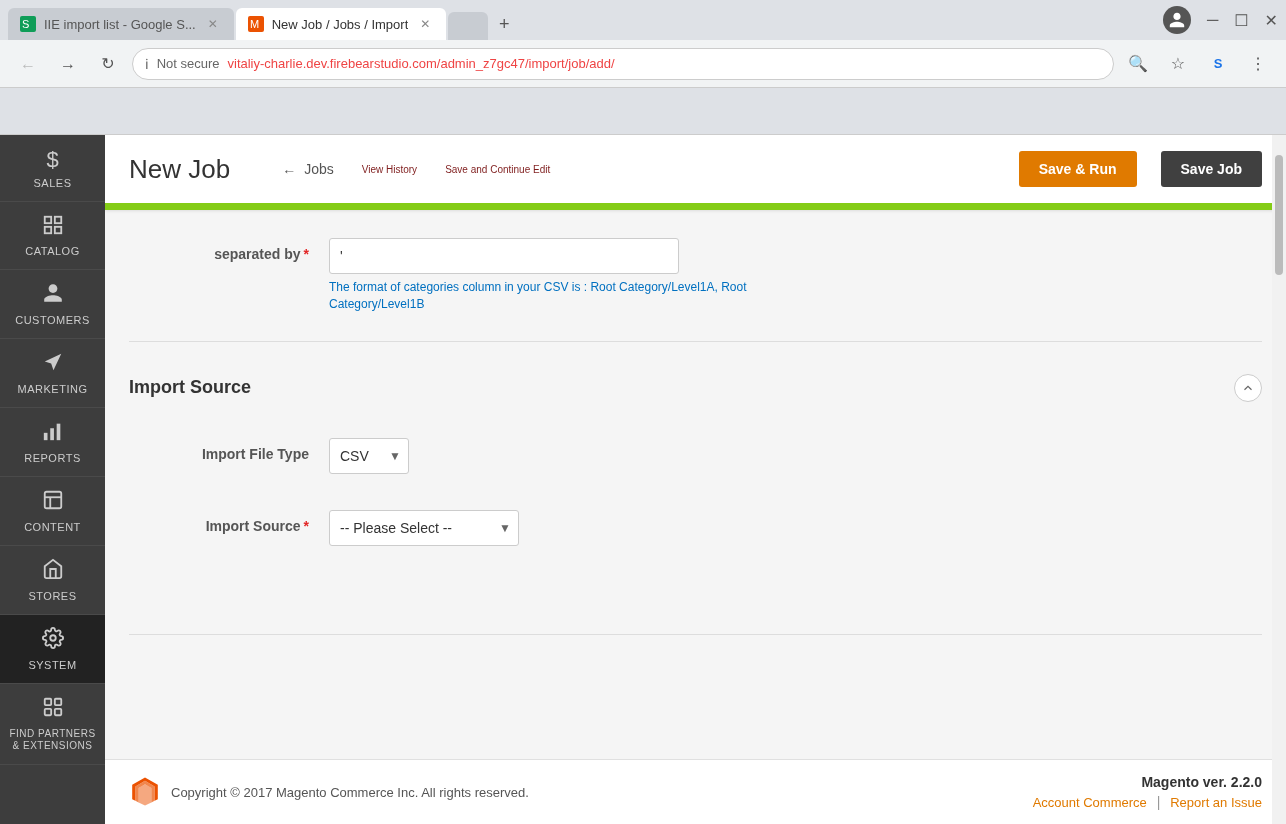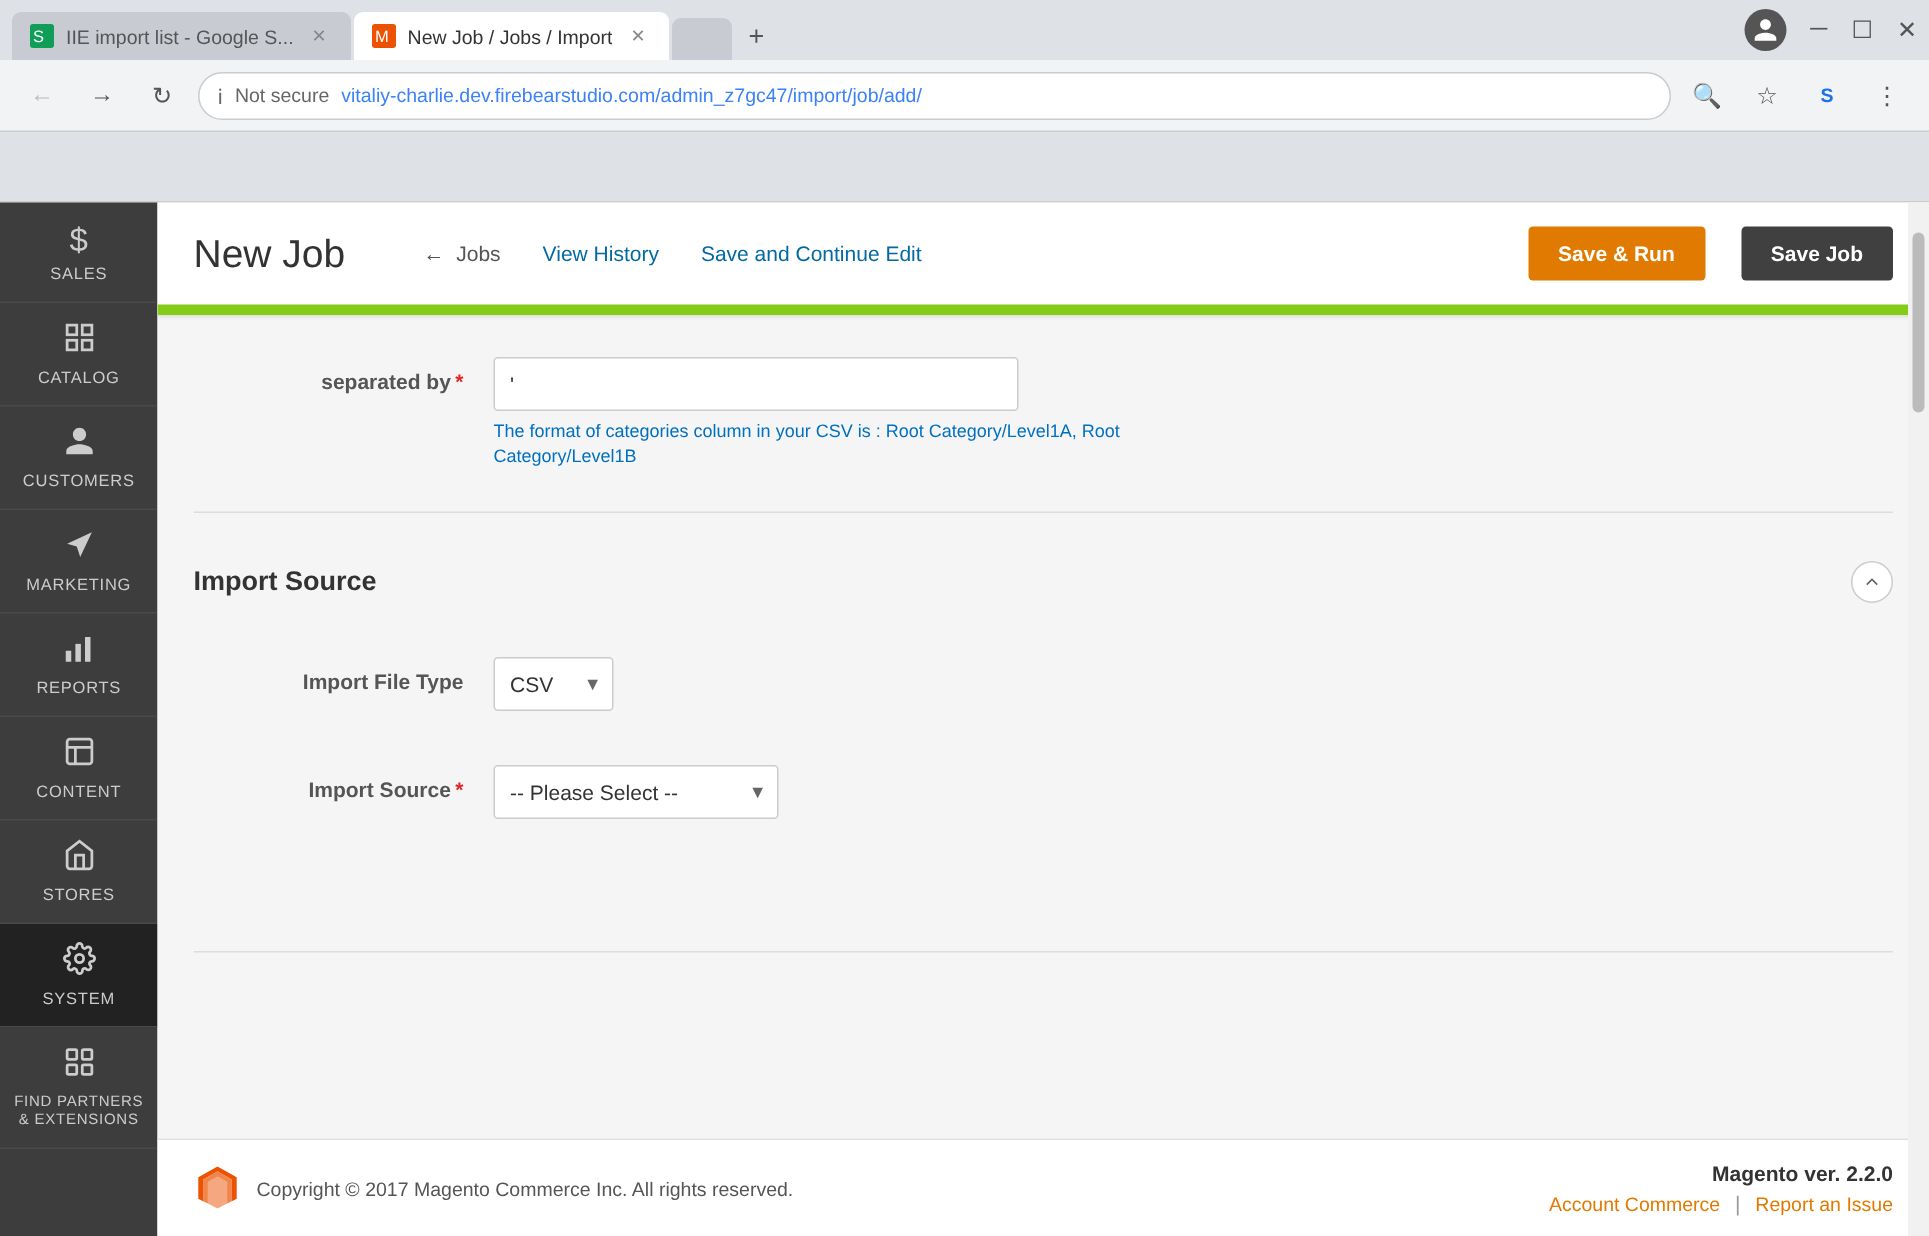--- a/index.html
+++ b/index.html
@@ -12,21 +12,21 @@
     .browser-tab.inactive { background: #c8ccd2; color: #555; }
     .browser-tab.active { background: #fff; color: #333; }
     .browser-tab .tab-close { color: #888; font-size: 12px; cursor: pointer; border-radius: 50%; width: 18px; height: 18px; display: flex; align-items: center; justify-content: center; }
     .new-tab-btn { width: 28px; height: 28px; display: flex; align-items: center; justify-content: center; border-radius: 50%; color: #555; font-size: 18px; cursor: pointer; margin-bottom: 2px; }
     .browser-toolbar { background: #f1f3f4; height: 48px; display: flex; align-items: center; padding: 0 12px; gap: 8px; border-bottom: 1px solid #ccc; }
     .browser-nav-btn { width: 32px; height: 32px; border-radius: 50%; border: none; background: none; cursor: pointer; display: flex; align-items: center; justify-content: center; color: #555; font-size: 16px; }
     .browser-nav-btn.disabled { color: #bbb; cursor: default; }
     .url-bar { flex: 1; height: 32px; border: 1px solid #ccc; border-radius: 16px; background: #fff; display: flex; align-items: center; padding: 0 12px; gap: 8px; font-size: 13px; color: #333; }
     .url-bar .info-icon { color: #666; font-size: 14px; }
     .url-bar .not-secure { color: #666; font-size: 13px; }
-    .url-bar .url-text { color: #3b82f6; font-size: 13px; }
+    .url-bar .url-text { color: #ef4444; font-size: 13px; }
     .browser-action-btn { width: 32px; height: 32px; border-radius: 50%; border: none; background: none; cursor: pointer; display: flex; align-items: center; justify-content: center; color: #555; font-size: 16px; }
     .profile-icon { width: 28px; height: 28px; border-radius: 50%; background: #555; display: flex; align-items: center; justify-content: center; color: white; font-size: 16px; }
 
     
     .app-container { display: flex; height: 689px; position: relative; }
 
     
     .sidebar { width: 105px; background: #3d3d3d; color: #ccc; display: flex; flex-direction: column; align-items: center; padding: 0; overflow-y: auto; flex-shrink: 0; }
     .sidebar-item { width: 100%; display: flex; flex-direction: column; align-items: center; padding: 12px 8px; cursor: pointer; gap: 4px; border-bottom: 1px solid #4a4a4a; }
     .sidebar-item.active { background: #222; }
@@ -34,21 +34,21 @@
     .sidebar-item .sidebar-label { font-size: 11px; color: #ccc; text-align: center; text-transform: uppercase; letter-spacing: 0.5px; font-weight: 500; }
 
     
     .main-content { flex: 1; background: #f5f5f5; overflow-y: auto; display: flex; flex-direction: column; }
 
     
     .page-header { background: #fff; padding: 16px 24px; display: flex; align-items: center; gap: 24px; border-bottom: 7px solid #84cc16; box-shadow: 0 1px 3px rgba(0,0,0,0.1); }
     .page-title { font-size: 26px; font-weight: 300; color: #333; margin-right: 16px; }
     .header-nav { display: flex; align-items: center; gap: 4px; flex: 1; }
     .back-link { display: flex; align-items: center; gap: 6px; color: #555; font-size: 14px; cursor: pointer; text-decoration: none; padding: 6px 12px; }
-    .header-btn-text { color: #0369a1; font-size: 14px; cursor: pointer; padding: 6px 12px; border: none; background: none; }
+    .header-btn-text { color: #7f1d1d; font-size: 10px; cursor: pointer; padding: 6px 12px; border: none; background: none; }
     .btn-orange { background: #e07a00; color: #fff; border: none; padding: 10px 20px; font-size: 14px; font-weight: 600; cursor: pointer; border-radius: 3px; }
     .btn-orange-dark { background: #404040; color: #fff; border: none; padding: 10px 20px; font-size: 14px; font-weight: 600; cursor: pointer; border-radius: 3px; }
 
     
     .content-area { padding: 20px 24px; flex: 1; }
 
     
     .section-divider { border: none; border-top: 1px solid #ddd; margin: 20px 0; }
 
     

